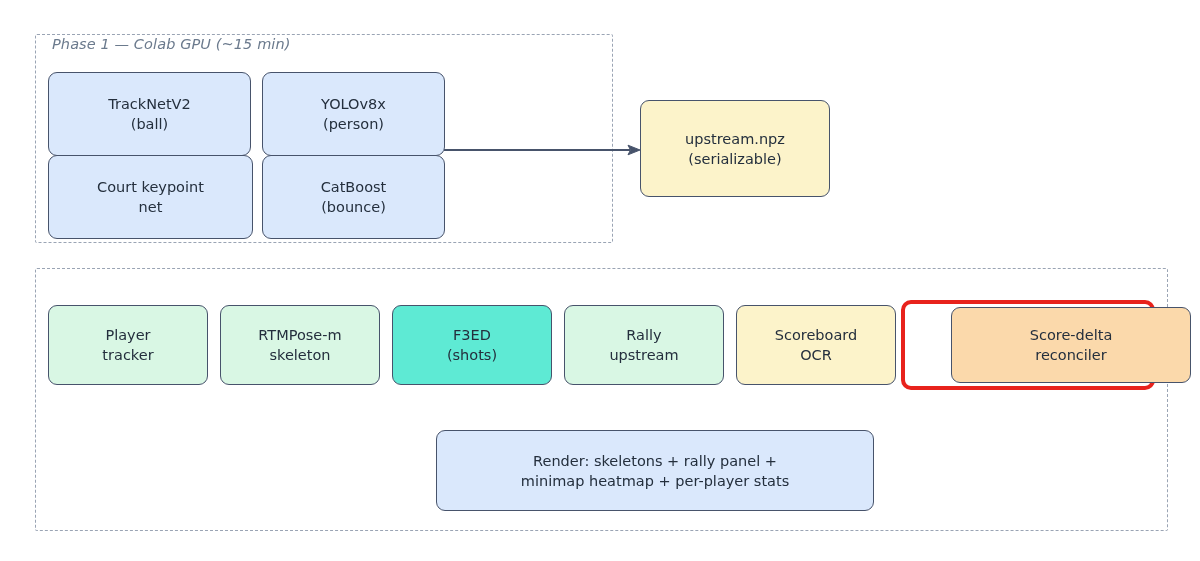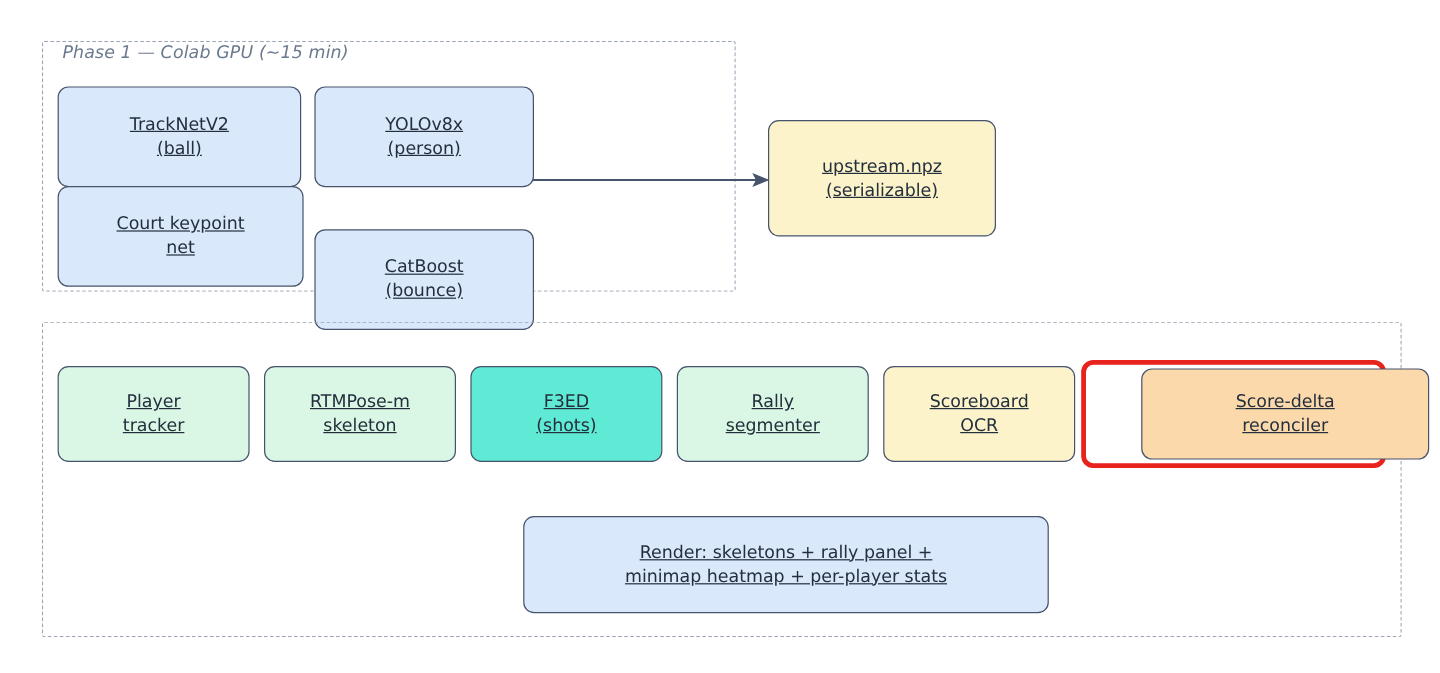--- a/index.html
+++ b/index.html
@@ -54,33 +54,32 @@
     border-radius: 9px;
     display: flex;
     align-items: center;
     justify-content: center;
     text-align: center;
     font-size: 14.5px;
     line-height: 1.38;
     color: #242f3d;
     white-space: pre-line;
     padding: 20px 6px;
-    text-decoration: underline;
   }
   .fill-blue   { background: #dae8fc; }
   .fill-green  { background: #d9f7e4; }
   .fill-pink   { background: #5eead4; }
   .fill-yellow { background: #fcf3ca; }
   .fill-orange { background: #fbd9ab; margin-left: 43px; }
 
   
   #node-tracknet   { left: 48px;  top: 72px;  width: 203px; height: 84px; }
   #node-courtkp    { left: 48px;  top: 155px; width: 205px; height: 84px; }
   #node-yolo       { left: 262px; top: 72px;  width: 183px; height: 84px; }
-  #node-catboost   { left: 262px; top: 155px; width: 183px; height: 84px; margin-top: 36px; }
+  #node-catboost   { left: 262px; top: 155px; width: 183px; height: 84px; }
   #node-upstream   { left: 640px; top: 100px; width: 190px; height: 97px; }
 
   
   #arrow-upstream {
     position: absolute;
     left: 444px;
     top: 138px;
     width: 200px;
     height: 24px;
   }
@@ -142,21 +141,21 @@
   <div class="node fill-green" id="node-player">Player
 tracker</div>
 
   <div class="node fill-green" id="node-rtmpose">RTMPose-m
 skeleton</div>
 
   <div class="node fill-pink" id="node-f3ed">F3ED
 (shots)</div>
 
   <div class="node fill-green" id="node-rally">Rally
-segmenter</div>
+upstream</div>
 
   <div class="node fill-yellow" id="node-scoreboard">Scoreboard
 OCR</div>
 
   <div id="highlight-score-delta"></div>
   <div class="node fill-orange" id="node-scoredelta">Score-delta
 reconciler</div>
 
   <div class="node fill-blue" id="node-render">Render: skeletons + rally panel +
 minimap heatmap + per-player stats</div>

